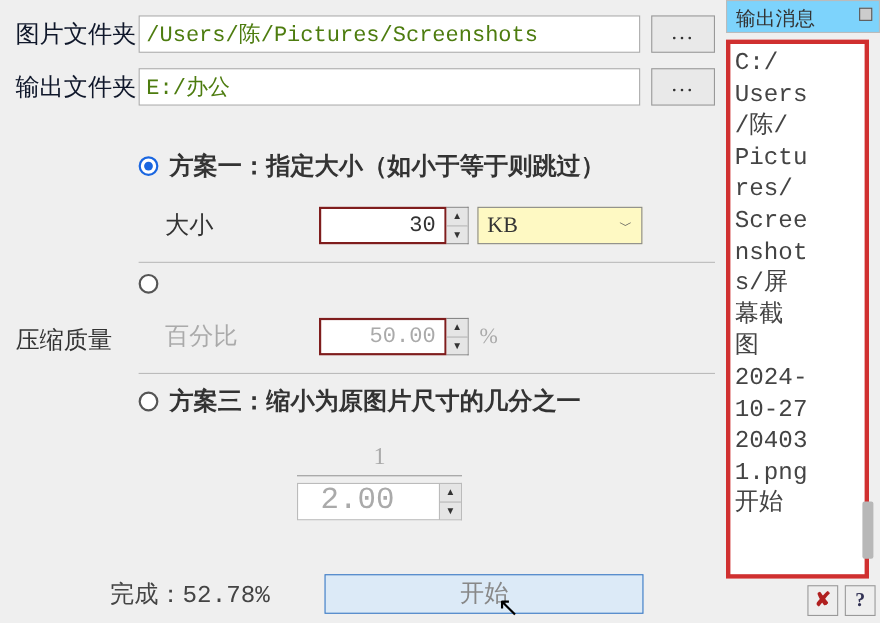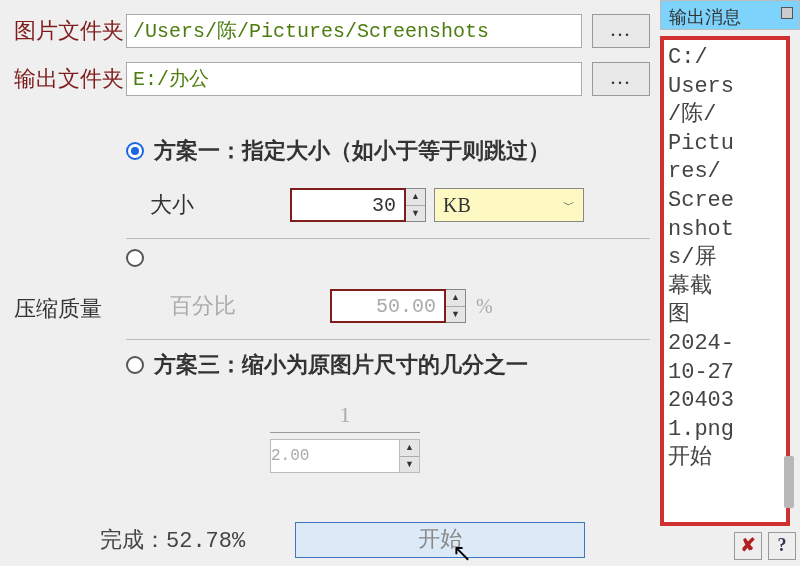--- a/index.html
+++ b/index.html
@@ -72,21 +72,21 @@
     border-radius: 2px;
   }
   .row {
     display: flex;
     align-items: center;
     margin-bottom: 14px;
   }
   .label-col {
     width: 112px;
     font-size: 22px;
-    color: #7f1d1d;
+    color: #0f172a;
   }
   .text-input {
     height: 34px;
     background: #fff;
     border: 1px solid #aaa;
     font-family: "Courier New", monospace;
     font-size: 20px;
     padding: 2px 6px;
     flex: 1;
     color: #4d7c0f;
@@ -155,21 +155,21 @@
     display: flex;
     align-items: center;
     padding: 8px 0 16px 24px;
     border-bottom: 1px solid #bbb;
   }
   .sub-row.no-border { border-bottom: none; }
   .sub-label {
     width: 140px;
     font-size: 22px;
   }
-  .disabled { color: #aaa; margin-left: 20px; }
+  .disabled { color: #aaa; }
   .spinner {
     display: flex;
     align-items: center;
     height: 34px;
   }
   .spinner-input {
     width: 116px;
     height: 34px;
     border: 2px solid #7f1d1d;
     background: #fff;
@@ -232,22 +232,22 @@
     border-top: 1px solid #999;
     padding-top: 6px;
   }
   .frac-input {
     width: 130px;
     height: 34px;
     border: 1px solid #bbb;
     background: #fff;
     color: #aaa;
     font-family: "Courier New", monospace;
-    font-size: 16px;
-    text-align: left;
+    font-size: 28px;
+    text-align: center;
     padding-right: 20px;
     line-height: 32px;
   }
   .bottom-row {
     position: absolute;
     left: 0;
     bottom: 8px;
     width: 660px;
     display: flex;
     align-items: center;

